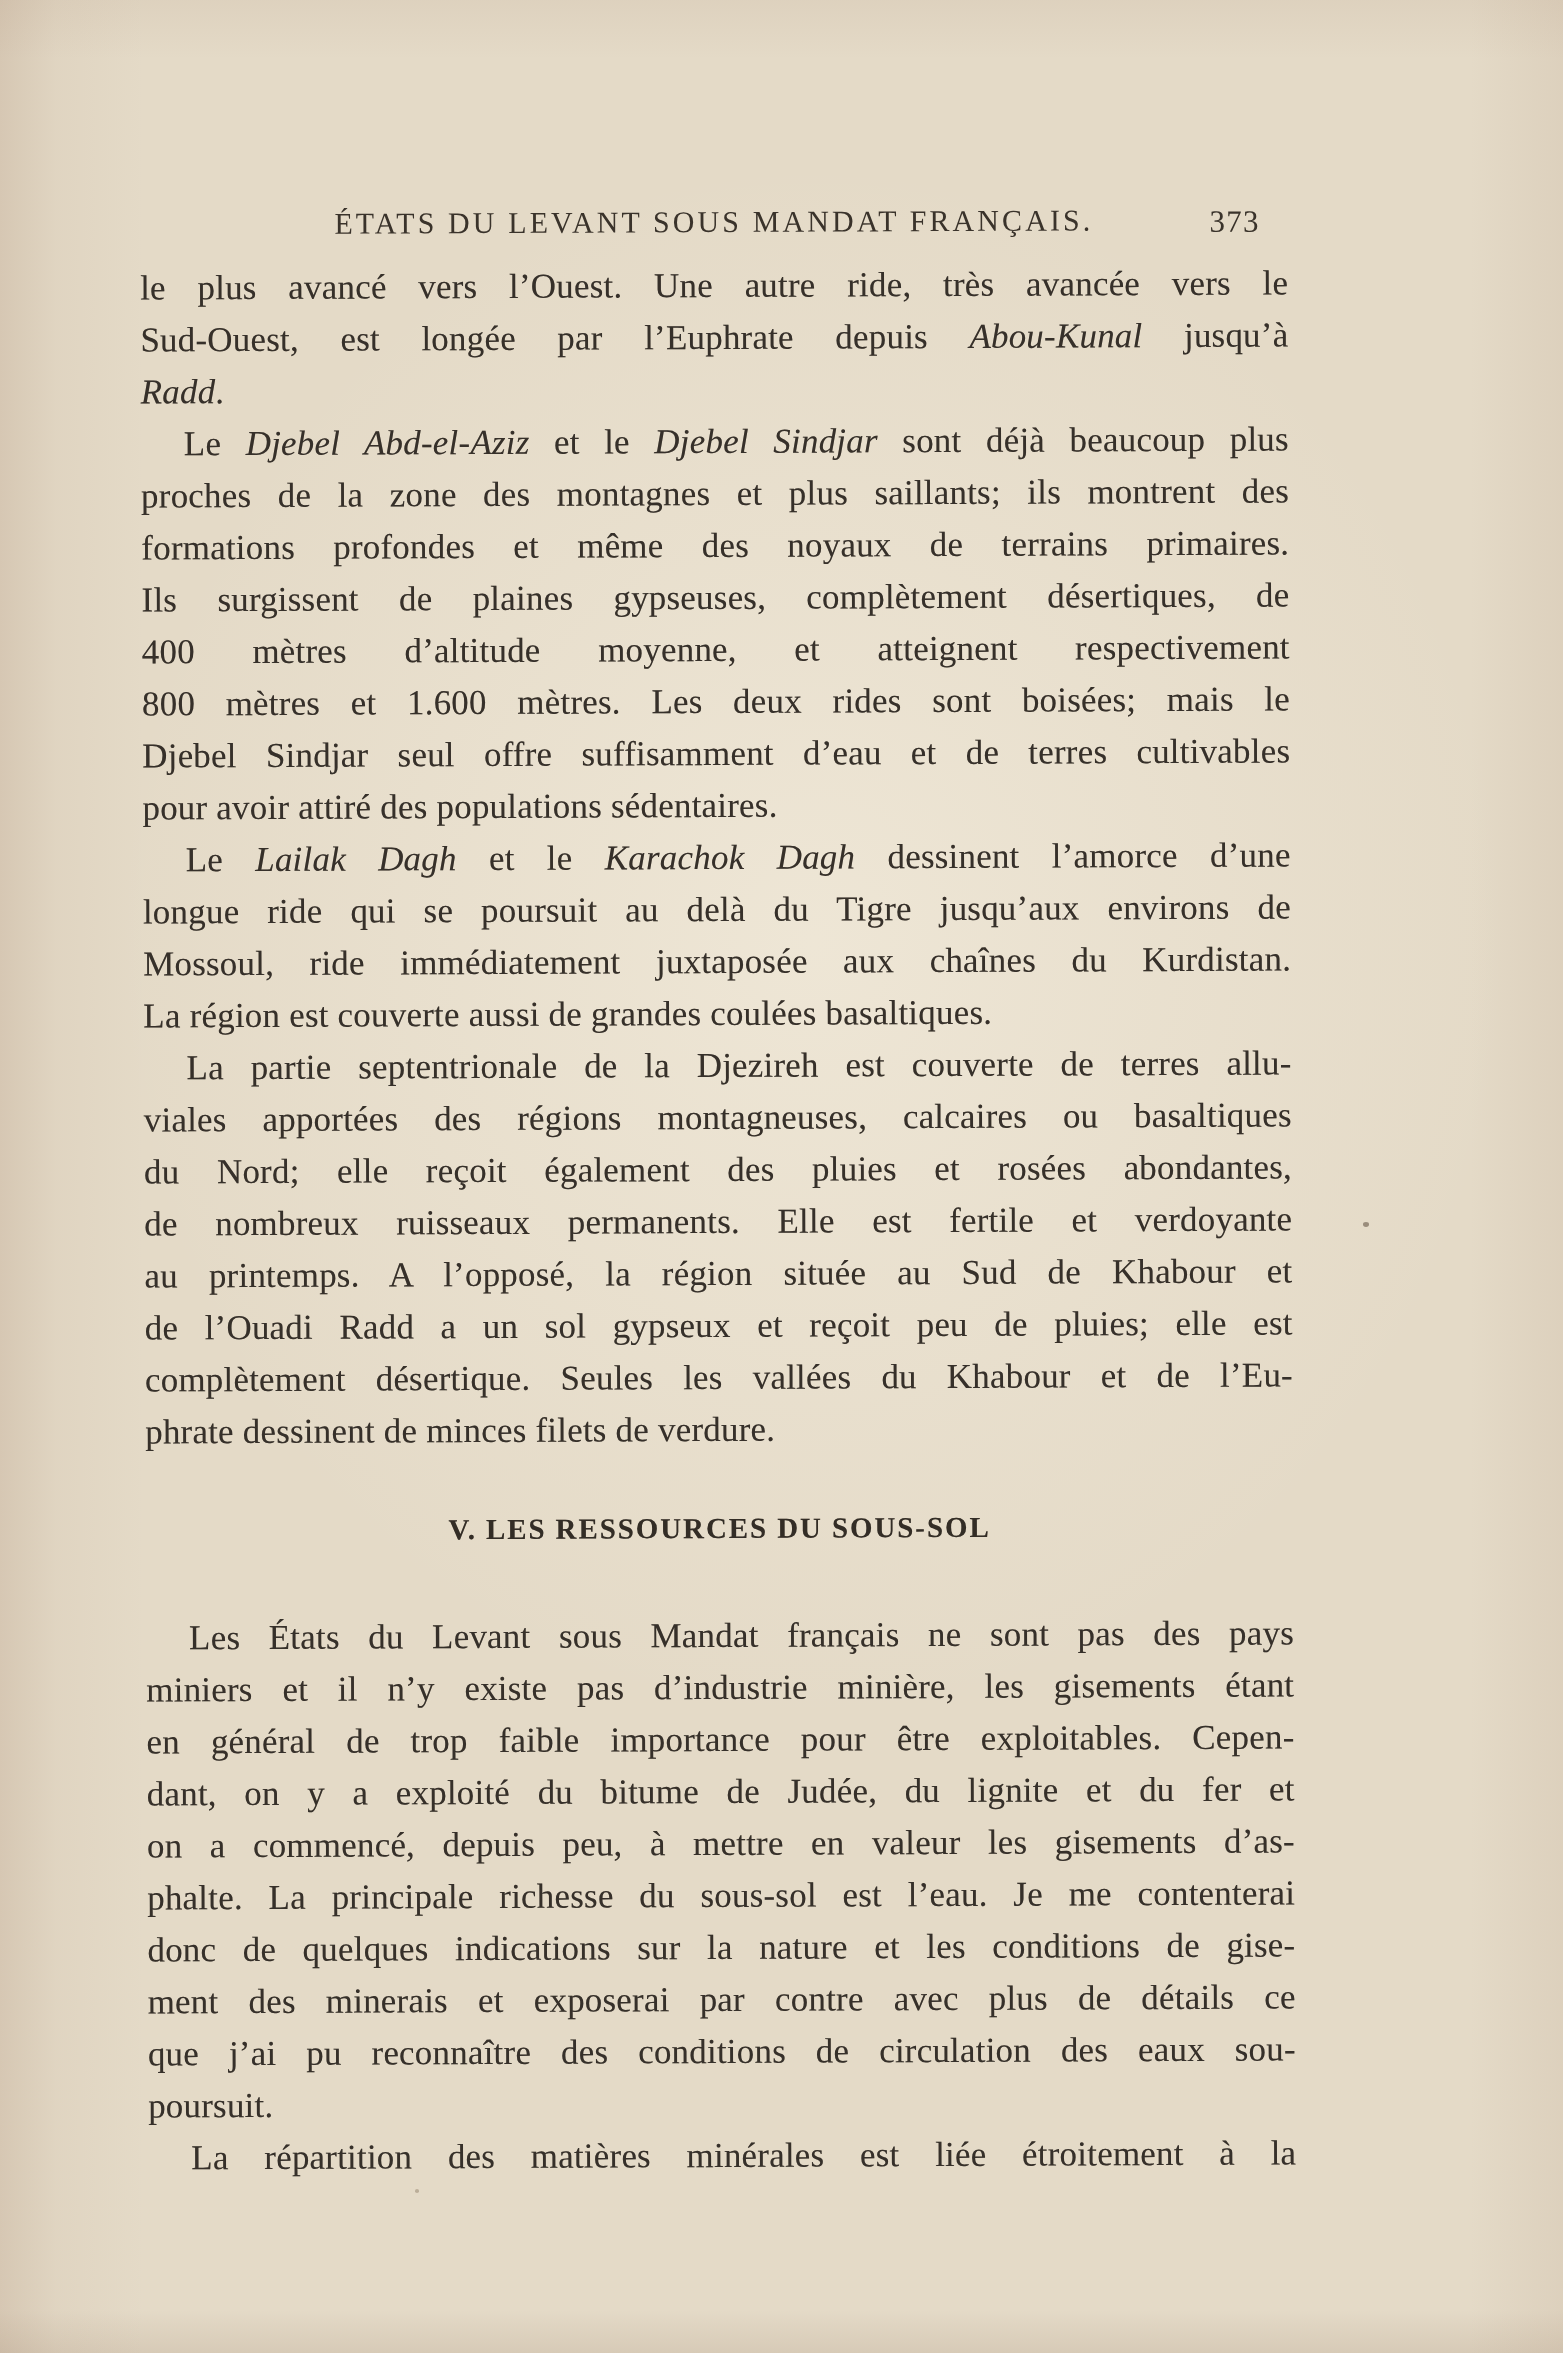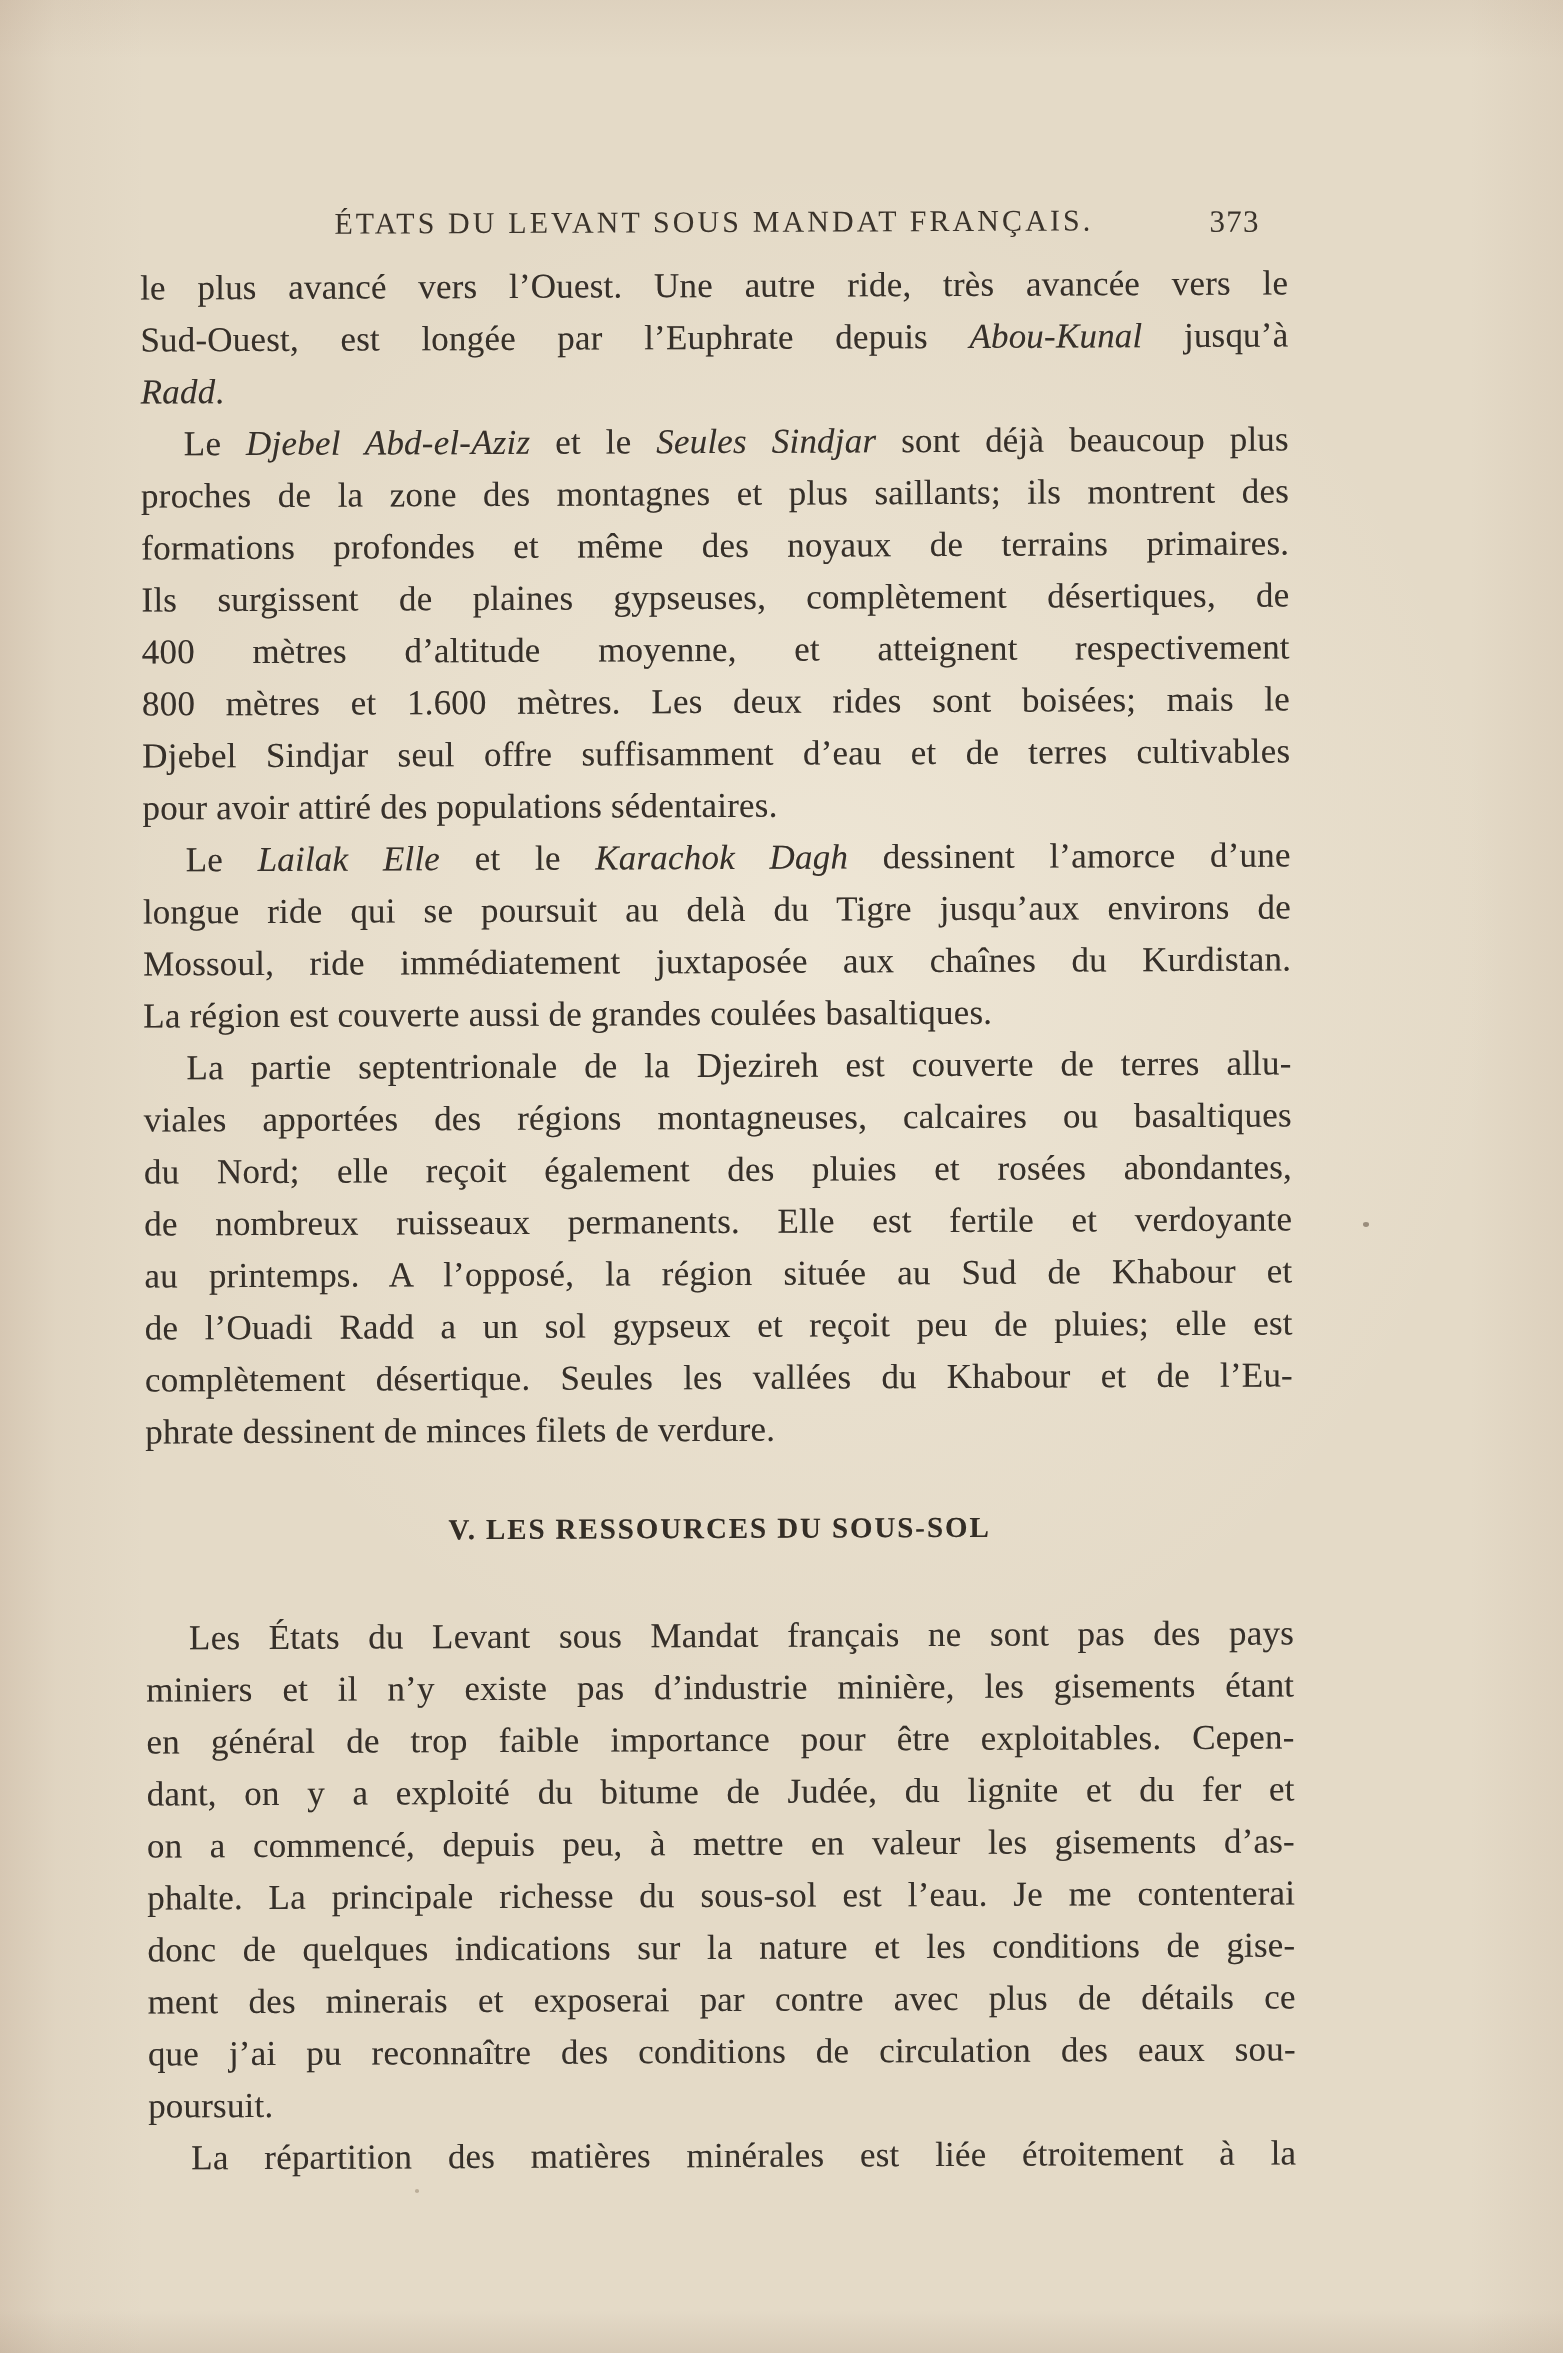--- a/index.html
+++ b/index.html
@@ -71,29 +71,29 @@
 <body>
 
 <div class="page">
   <div class="text-layer">
     <div class="running-head">ÉTATS DU LEVANT SOUS MANDAT FRANÇAIS.</div>
     <div class="page-number">373</div>
     <div class="text-body">
         <div class="line just"><span>le plus avancé vers l’Ouest. Une autre ride, très avancée vers le</span></div>
         <div class="line just"><span>Sud-Ouest, est longée par l’Euphrate depuis </span><span class="it">Abou-Kunal</span><span> jusqu’à</span></div>
         <div class="line"><span class="it">Radd</span><span>.</span></div>
-        <div class="line just indent"><span>Le </span><span class="it">Djebel Abd-el-Aziz</span><span> et le </span><span class="it">Seules Sindjar</span><span> sont déjà beaucoup plus</span></div>
+        <div class="line just indent"><span>Le </span><span class="it">Djebel Abd-el-Aziz</span><span> et le </span><span class="it">Djebel Sindjar</span><span> sont déjà beaucoup plus</span></div>
         <div class="line just"><span>proches de la zone des montagnes et plus saillants; ils montrent des</span></div>
         <div class="line just"><span>formations profondes et même des noyaux de terrains primaires.</span></div>
         <div class="line just"><span>Ils surgissent de plaines gypseuses, complètement désertiques, de</span></div>
         <div class="line just"><span>400 mètres d’altitude moyenne, et atteignent respectivement</span></div>
         <div class="line just"><span>800 mètres et 1.600 mètres. Les deux rides sont boisées; mais le</span></div>
         <div class="line just"><span>Djebel Sindjar seul offre suffisamment d’eau et de terres cultivables</span></div>
         <div class="line"><span>pour avoir attiré des populations sédentaires.</span></div>
-        <div class="line just indent"><span>Le </span><span class="it">Lailak Elle</span><span> et le </span><span class="it">Karachok Dagh</span><span> dessinent l’amorce d’une</span></div>
+        <div class="line just indent"><span>Le </span><span class="it">Lailak Dagh</span><span> et le </span><span class="it">Karachok Dagh</span><span> dessinent l’amorce d’une</span></div>
         <div class="line just"><span>longue ride qui se poursuit au delà du Tigre jusqu’aux environs de</span></div>
         <div class="line just"><span>Mossoul, ride immédiatement juxtaposée aux chaînes du Kurdistan.</span></div>
         <div class="line"><span>La région est couverte aussi de grandes coulées basaltiques.</span></div>
         <div class="line just indent"><span>La partie septentrionale de la Djezireh est couverte de terres allu-</span></div>
         <div class="line just"><span>viales apportées des régions montagneuses, calcaires ou basaltiques</span></div>
         <div class="line just"><span>du Nord; elle reçoit également des pluies et rosées abondantes,</span></div>
         <div class="line just"><span>de nombreux ruisseaux permanents. Elle est fertile et verdoyante</span></div>
         <div class="line just"><span>au printemps. A l’opposé, la région située au Sud de Khabour et</span></div>
         <div class="line just"><span>de l’Ouadi Radd a un sol gypseux et reçoit peu de pluies; elle est</span></div>
         <div class="line just"><span>complètement désertique. Seules les vallées du Khabour et de l’Eu-</span></div>

